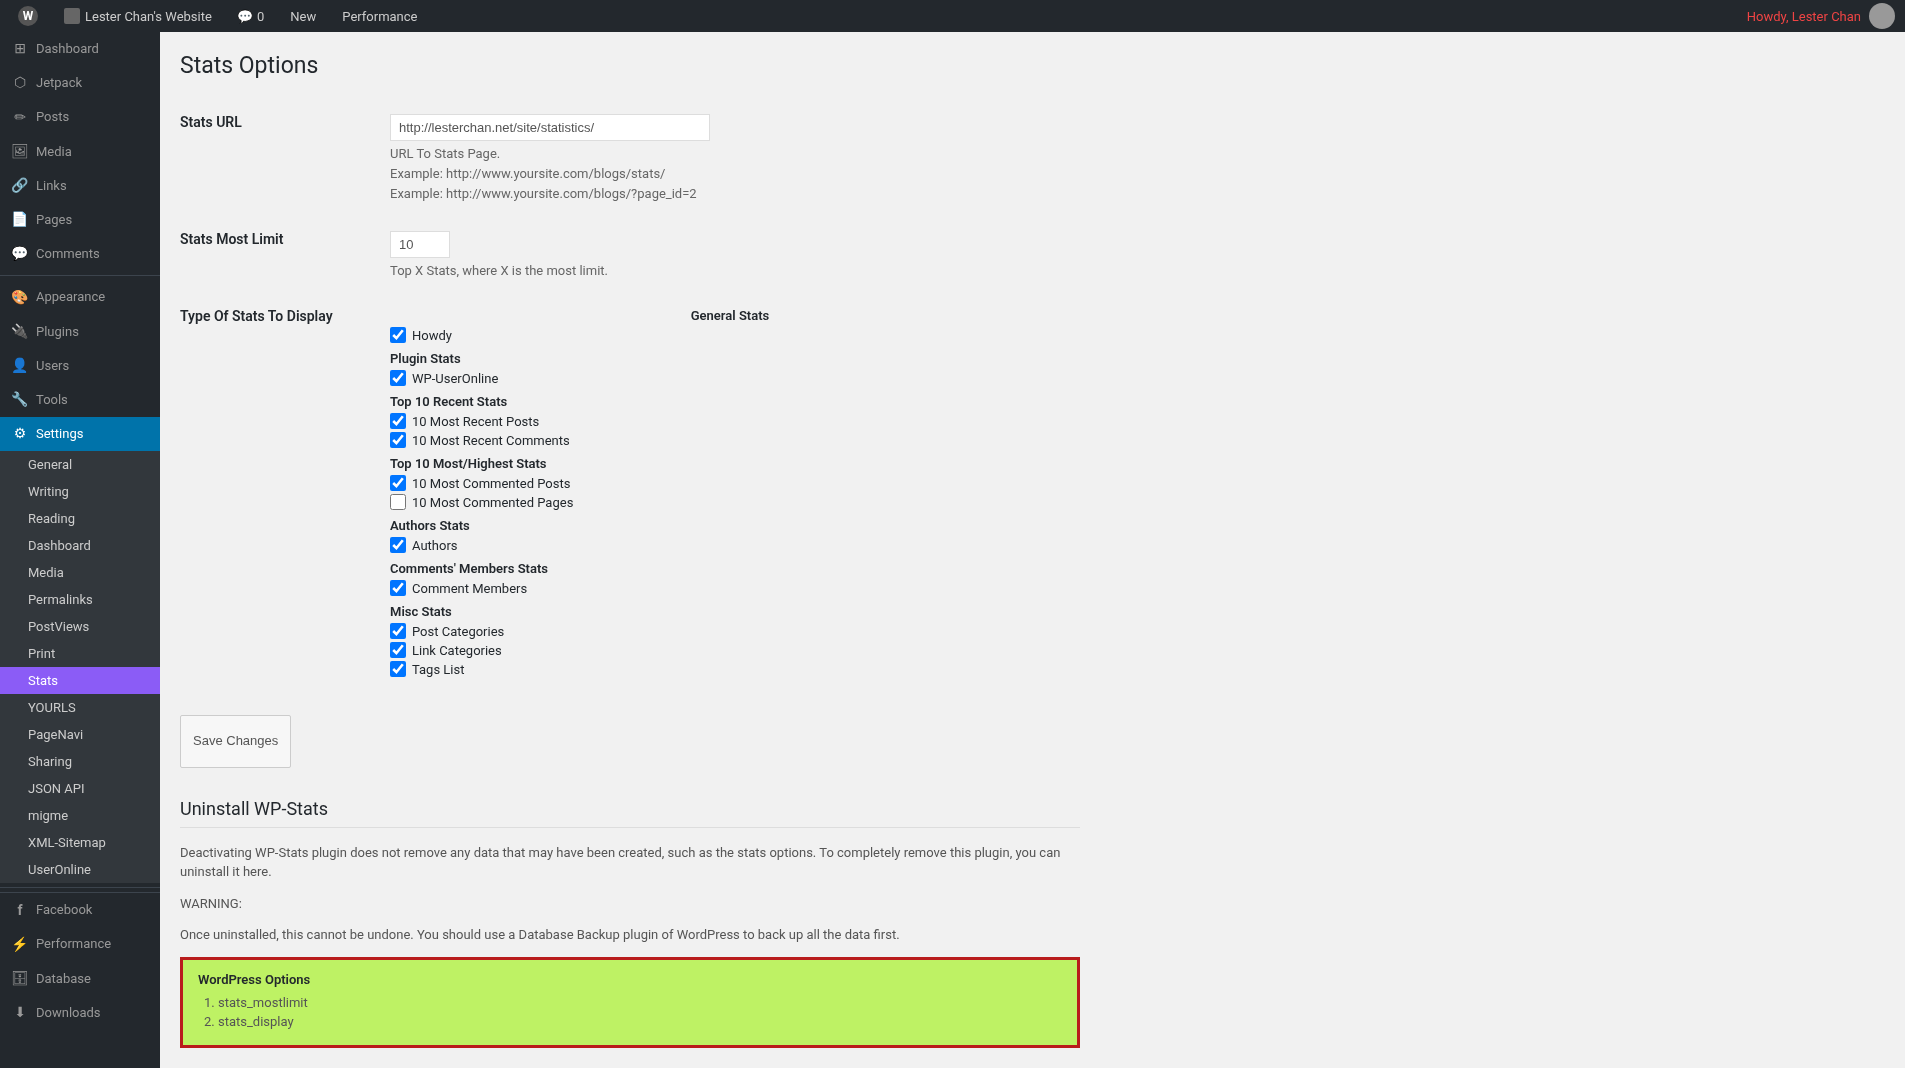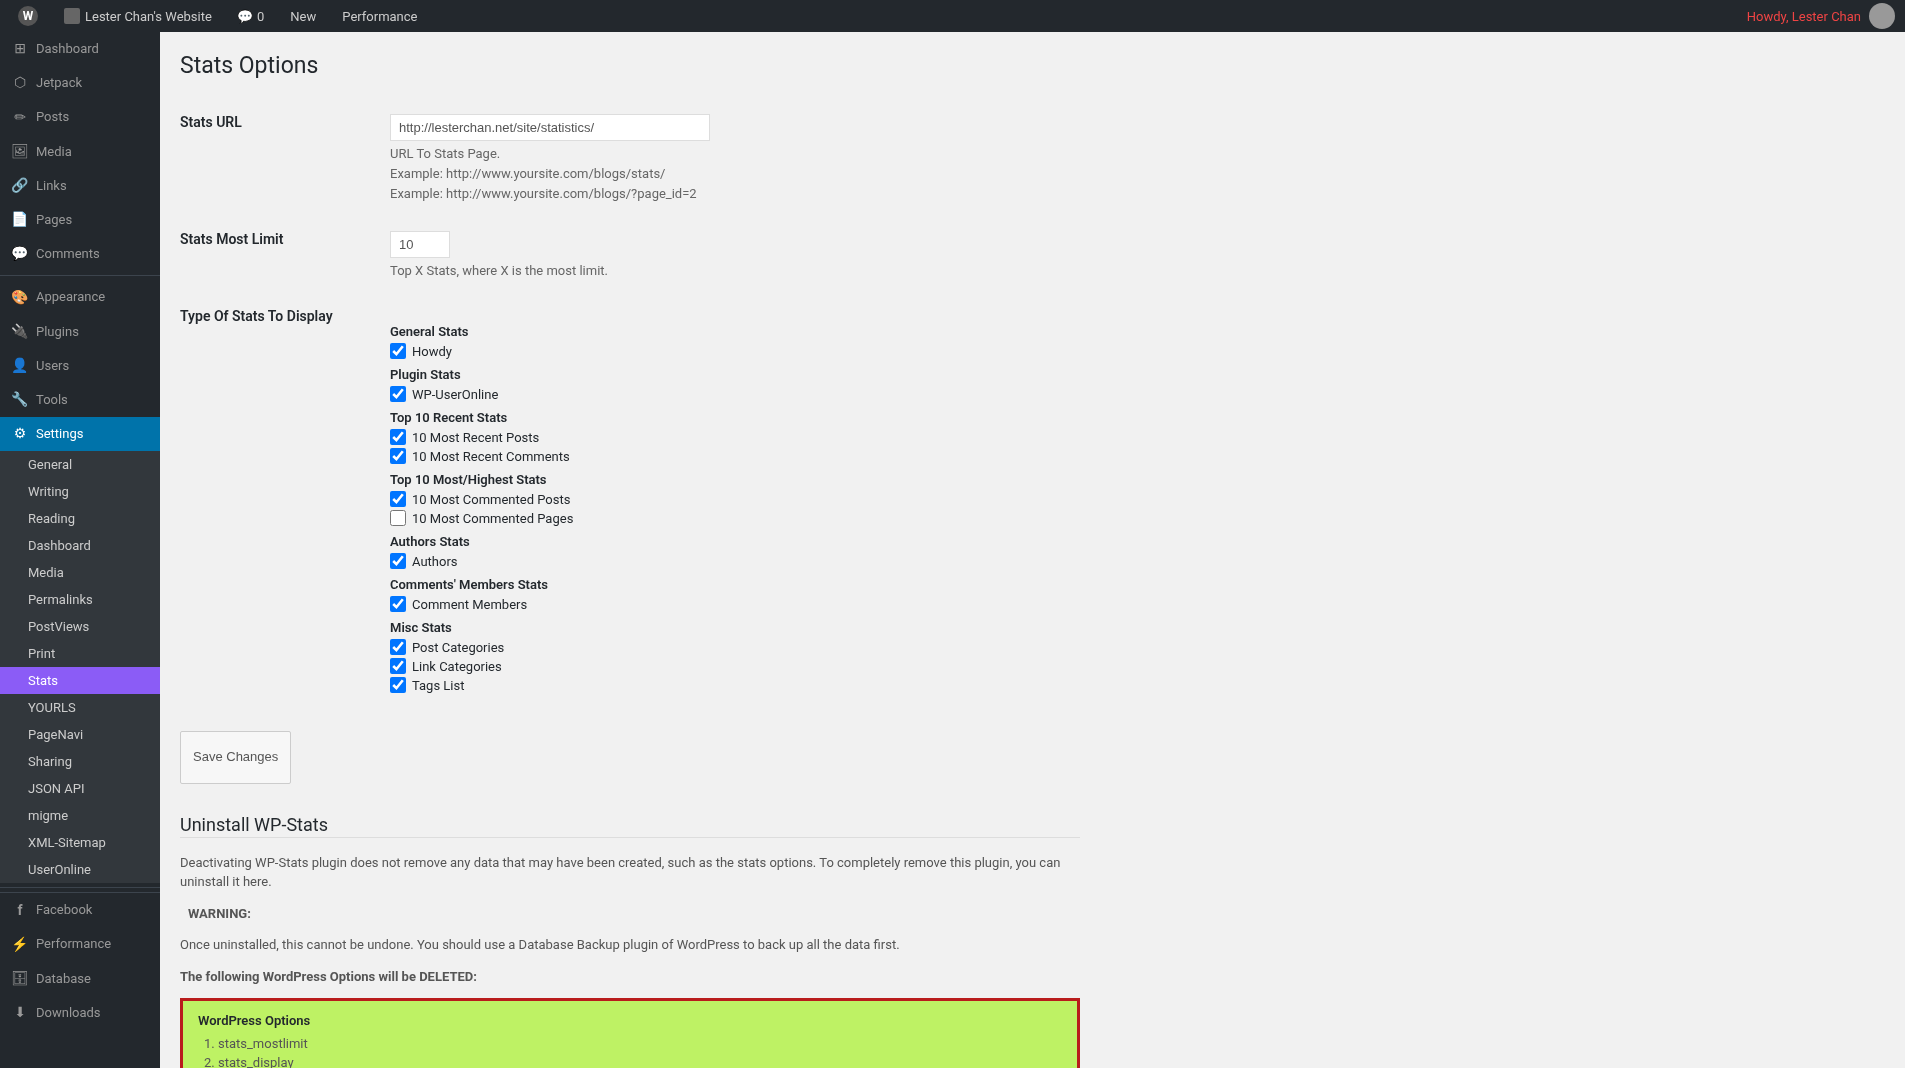--- a/index.html
+++ b/index.html
@@ -87,42 +87,42 @@
       font-size: 13px;
       color: #555;
       outline: none;
     }
     .form-table input[type="text"] { width: 320px; }
     .form-table input[type="number"] { width: 60px; }
     .description { color: #666; font-size: 13px; margin-top: 5px; }
 
     
     .stats-group-title { font-weight: 600; font-size: 13px; margin-bottom: 4px; margin-top: 8px; color: #23282d; }
-    .stats-group-title:first-child { margin-top: 16px; }
+    .stats-group-title:first-child { margin-top: 0; text-align: center; }
     .checkbox-row { display: flex; align-items: center; gap: 6px; margin-bottom: 3px; }
     .checkbox-row input[type="checkbox"] { margin: 0; width: 16px; height: 16px; }
 
     
     .submit { margin-top: 20px; }
     .button-primary {
       background: #f7f7f7;
       border: 1px solid #ccc;
       color: #555;
       padding: 15px 12px;
       cursor: pointer;
       font-size: 13px;
       line-height: 1.6;
       border-radius: 2px;
     }
 
     
     .uninstall-section { margin-top: 30px; }
-    .uninstall-section h2 { font-size: 18px; font-weight: 400; border-bottom: 1px solid #ddd; padding-bottom: 2px; margin-bottom: 15px; }
+    .uninstall-section h2 { font-size: 18px; font-weight: 400; border-bottom: 1px solid #ddd; padding-bottom: 8px; margin-bottom: 15px; }
     .uninstall-section p { font-size: 13px; color: #555; margin-bottom: 12px; line-height: 1.5; }
-    .warning-label { color: #cc0000; font-weight: bold; font-size: 13px; margin-bottom: 4px; margin-left: 8px; }
+    .warning-label { color: #cc0000; font-weight: normal; font-size: 13px; margin-bottom: 4px; }
     .warning-text { color: #cc0000; font-size: 13px; margin-bottom: 10px; line-height: 1.5; }
     .delete-warning { color: #cc0000; font-weight: bold; font-size: 13px; margin-bottom: 10px; }
     .wp-options-box {
       border: 3px solid #b91c1c;
       background: #bef264;
       padding: 12px 15px;
       margin-top: 10px;
     }
     .wp-options-box h4 { font-size: 13px; font-weight: 600; margin-bottom: 8px; color: #23282d; }
     .wp-options-box ol { padding-left: 20px; }
@@ -345,21 +345,20 @@
         <div class="submit">
           <button type="submit" class="button-primary">Save Changes</button>
         </div>
       </form>
 
       <div class="uninstall-section">
         <h2>Uninstall WP-Stats</h2>
         <p>Deactivating WP-Stats plugin does not remove any data that may have been created, such as the stats options. To completely remove this plugin, you can uninstall it here.</p>
         <p class="warning-label">WARNING:</p>
         <p class="warning-text">Once uninstalled, this cannot be undone. You should use a Database Backup plugin of WordPress to back up all the data first.</p>
-        <p class="delete-warning">The following WordPress Options will be DELETED:</p>
         <div class="wp-options-box">
           <h4>WordPress Options</h4>
           <ol>
             <li>stats_mostlimit</li>
             <li>stats_display</li>
           </ol>
         </div>
       </div>
     </div>
   </div>

